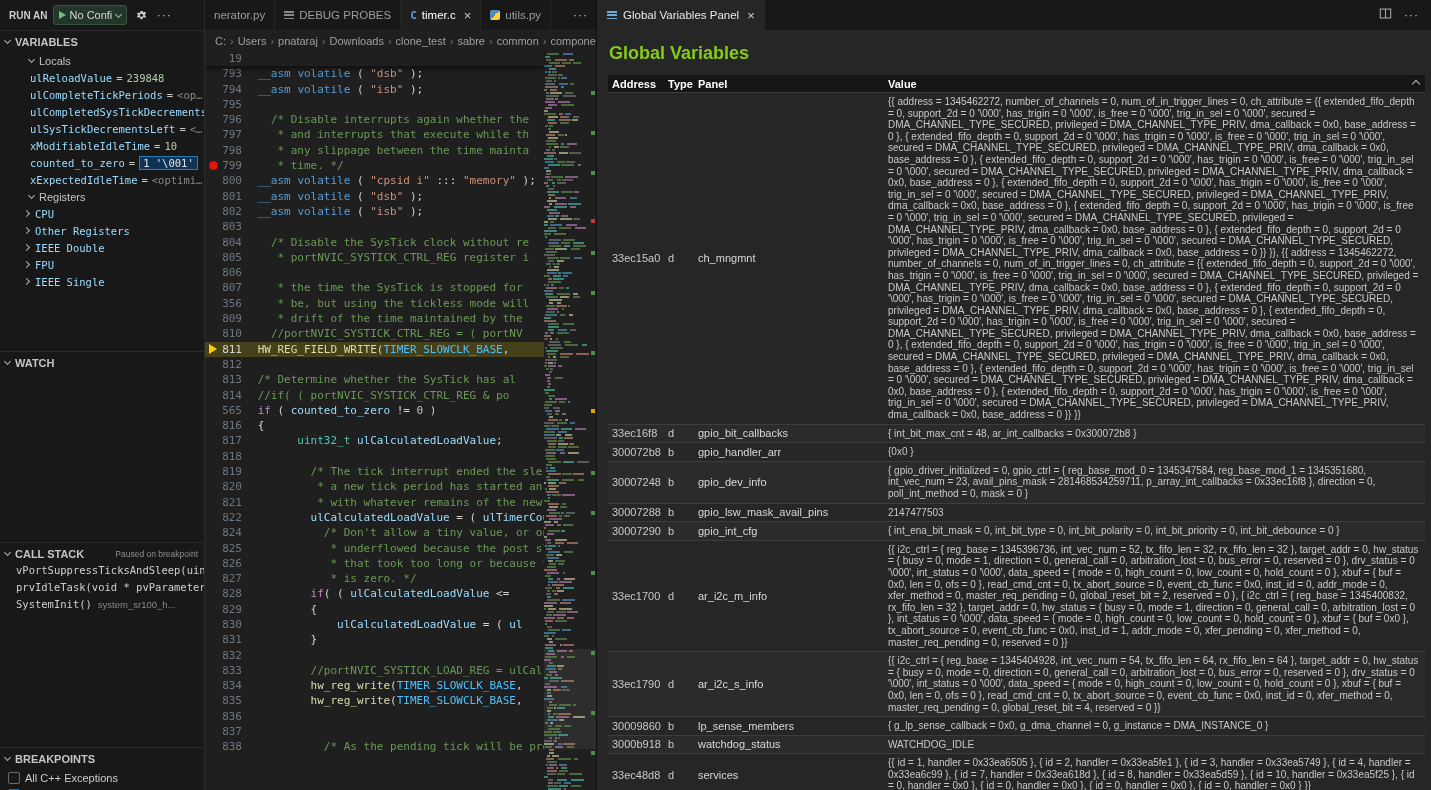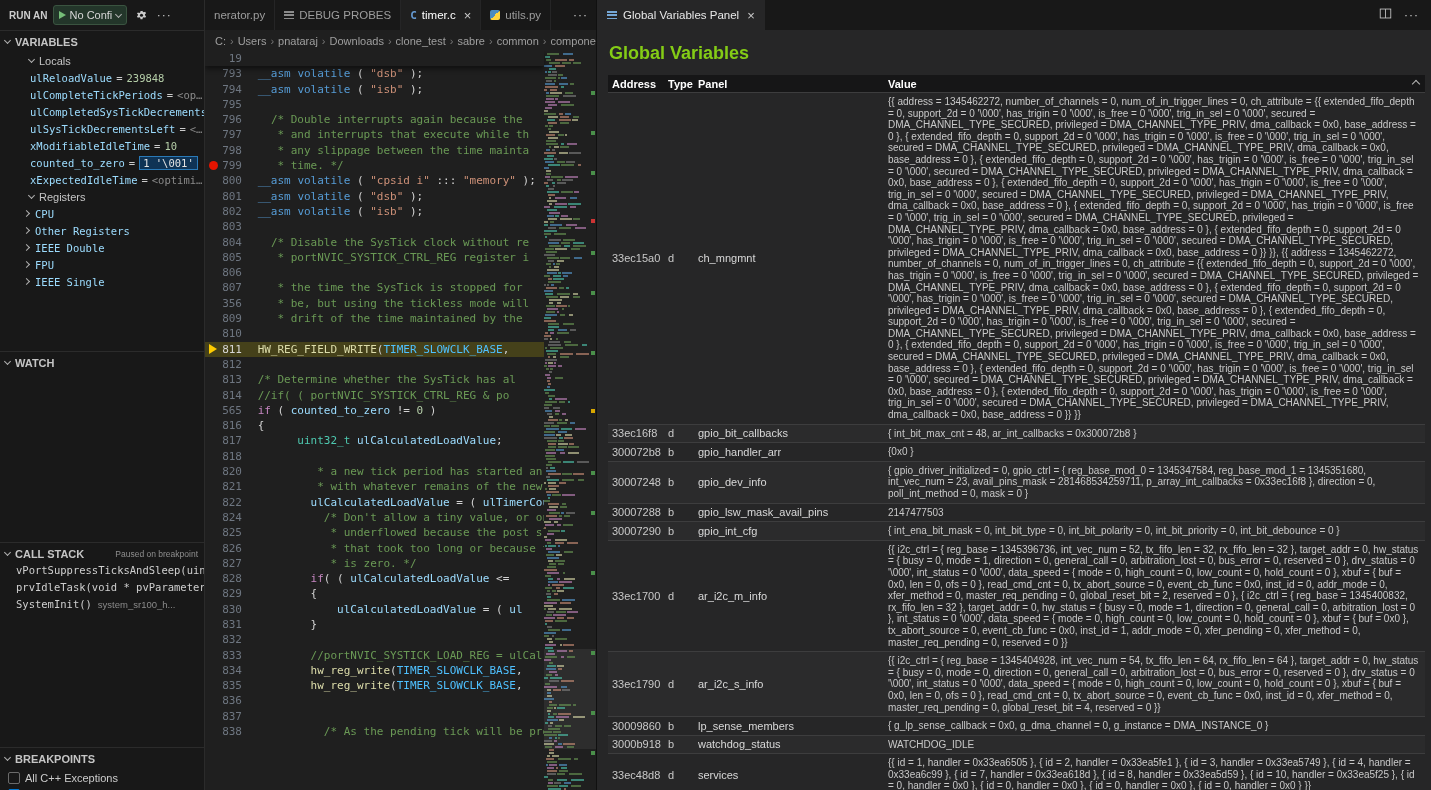--- a/index.html
+++ b/index.html
@@ -306,43 +306,44 @@
         <span>common</span>
         <span class="crumb-sep">›</span>
         <span>components</span>
       </div>
     <div class="code-wrap">
       <div class="code-lines" id="code-lines">
           <div class="code-line"><span class="gutter"><span class="gutter-margin"></span><span class="line-num">792</span></span><span class="code-text"><span class="tk-pl"> </span><span class="tk-kw">__asm</span><span class="tk-pl"> </span><span class="tk-kw">volatile</span><span class="tk-pl"> ( </span><span class="tk-str">"cpsid i"</span><span class="tk-pl"> ::: </span><span class="tk-str">"memory"</span><span class="tk-pl"> );</span></span></div>
           <div class="code-line"><span class="gutter"><span class="gutter-margin"></span><span class="line-num">793</span></span><span class="code-text"><span class="tk-pl"> </span><span class="tk-kw">__asm</span><span class="tk-pl"> </span><span class="tk-kw">volatile</span><span class="tk-pl"> ( </span><span class="tk-str">"dsb"</span><span class="tk-pl"> );</span></span></div>
           <div class="code-line"><span class="gutter"><span class="gutter-margin"></span><span class="line-num">794</span></span><span class="code-text"><span class="tk-pl"> </span><span class="tk-kw">__asm</span><span class="tk-pl"> </span><span class="tk-kw">volatile</span><span class="tk-pl"> ( </span><span class="tk-str">"isb"</span><span class="tk-pl"> );</span></span></div>
           <div class="code-line"><span class="gutter"><span class="gutter-margin"></span><span class="line-num">795</span></span><span class="code-text"><span class="tk-pl"></span></span></div>
-          <div class="code-line"><span class="gutter"><span class="gutter-margin"></span><span class="line-num">796</span></span><span class="code-text"><span class="tk-pl">   </span><span class="tk-cmt">/* Double interrupts again because the</span></span></div>
+          <div class="code-line"><span class="gutter"><span class="gutter-margin"></span><span class="line-num">796</span></span><span class="code-text"><span class="tk-pl">   </span><span class="tk-cmt">/* Disable interrupts again whether the</span></span></div>
           <div class="code-line"><span class="gutter"><span class="gutter-margin"></span><span class="line-num">797</span></span><span class="code-text"><span class="tk-pl">   </span><span class="tk-cmt"> * and interrupts that execute while th</span></span></div>
           <div class="code-line"><span class="gutter"><span class="gutter-margin"></span><span class="line-num">798</span></span><span class="code-text"><span class="tk-pl">   </span><span class="tk-cmt"> * any slippage between the time mainta</span></span></div>
           <div class="code-line"><span class="gutter"><span class="gutter-margin bp"></span><span class="line-num">799</span></span><span class="code-text"><span class="tk-pl">   </span><span class="tk-cmt"> * time. */</span></span></div>
           <div class="code-line"><span class="gutter"><span class="gutter-margin"></span><span class="line-num">800</span></span><span class="code-text"><span class="tk-pl"> </span><span class="tk-kw">__asm</span><span class="tk-pl"> </span><span class="tk-kw">volatile</span><span class="tk-pl"> ( </span><span class="tk-str">"cpsid i"</span><span class="tk-pl"> ::: </span><span class="tk-str">"memory"</span><span class="tk-pl"> );</span></span></div>
           <div class="code-line"><span class="gutter"><span class="gutter-margin"></span><span class="line-num">801</span></span><span class="code-text"><span class="tk-pl"> </span><span class="tk-kw">__asm</span><span class="tk-pl"> </span><span class="tk-kw">volatile</span><span class="tk-pl"> ( </span><span class="tk-str">"dsb"</span><span class="tk-pl"> );</span></span></div>
           <div class="code-line"><span class="gutter"><span class="gutter-margin"></span><span class="line-num">802</span></span><span class="code-text"><span class="tk-pl"> </span><span class="tk-kw">__asm</span><span class="tk-pl"> </span><span class="tk-kw">volatile</span><span class="tk-pl"> ( </span><span class="tk-str">"isb"</span><span class="tk-pl"> );</span></span></div>
           <div class="code-line"><span class="gutter"><span class="gutter-margin"></span><span class="line-num">803</span></span><span class="code-text"><span class="tk-pl"></span></span></div>
           <div class="code-line"><span class="gutter"><span class="gutter-margin"></span><span class="line-num">804</span></span><span class="code-text"><span class="tk-pl">   </span><span class="tk-cmt">/* Disable the SysTick clock without re</span></span></div>
           <div class="code-line"><span class="gutter"><span class="gutter-margin"></span><span class="line-num">805</span></span><span class="code-text"><span class="tk-pl">   </span><span class="tk-cmt"> * portNVIC_SYSTICK_CTRL_REG register i</span></span></div>
           <div class="code-line"><span class="gutter"><span class="gutter-margin"></span><span class="line-num">806</span></span></div>
           <div class="code-line"><span class="gutter"><span class="gutter-margin"></span><span class="line-num">807</span></span><span class="code-text"><span class="tk-pl">   </span><span class="tk-cmt"> * the time the SysTick is stopped for</span></span></div>
           <div class="code-line"><span class="gutter"><span class="gutter-margin"></span><span class="line-num">356</span></span><span class="code-text"><span class="tk-pl">   </span><span class="tk-cmt"> * be, but using the tickless mode will</span></span></div>
           <div class="code-line"><span class="gutter"><span class="gutter-margin"></span><span class="line-num">809</span></span><span class="code-text"><span class="tk-pl">   </span><span class="tk-cmt"> * drift of the time maintained by the</span></span></div>
-          <div class="code-line"><span class="gutter"><span class="gutter-margin"></span><span class="line-num">810</span></span></div>
+          <div class="code-line"><span class="gutter"><span class="gutter-margin"></span><span class="line-num">810</span></span><span class="code-text"><span class="tk-pl">   </span><span class="tk-cmt">//portNVIC_SYSTICK_CTRL_REG = ( portNV</span></span></div>
           <div class="code-line current"><span class="gutter"><span class="gutter-margin arrow"></span><span class="line-num">811</span></span><span class="code-text"><span class="tk-pl"> </span><span class="tk-fn">HW_REG_FIELD_WRITE</span><span class="tk-pl">(</span><span class="tk-const">TIMER_SLOWCLK_BASE</span><span class="tk-pl">, </span></span></div>
           <div class="code-line"><span class="gutter"><span class="gutter-margin"></span><span class="line-num">812</span></span><span class="code-text"><span class="tk-pl"></span></span></div>
           <div class="code-line"><span class="gutter"><span class="gutter-margin"></span><span class="line-num">813</span></span><span class="code-text"><span class="tk-pl"> </span><span class="tk-cmt">/* Determine whether the SysTick has al</span></span></div>
           <div class="code-line"><span class="gutter"><span class="gutter-margin"></span><span class="line-num">814</span></span><span class="code-text"><span class="tk-pl"> </span><span class="tk-cmt">//if( ( portNVIC_SYSTICK_CTRL_REG &amp; po</span></span></div>
           <div class="code-line"><span class="gutter"><span class="gutter-margin"></span><span class="line-num">565</span></span><span class="code-text"><span class="tk-pl"> </span><span class="tk-kw2">if</span><span class="tk-pl"> ( </span><span class="tk-var">counted_to_zero</span><span class="tk-pl"> != </span><span class="tk-num">0</span><span class="tk-pl"> )</span></span></div>
           <div class="code-line"><span class="gutter"><span class="gutter-margin"></span><span class="line-num">816</span></span><span class="code-text"><span class="tk-pl"> </span><span class="tk-pl">{</span></span></div>
           <div class="code-line"><span class="gutter"><span class="gutter-margin"></span><span class="line-num">817</span></span><span class="code-text"><span class="tk-pl">       </span><span class="tk-type">uint32_t</span><span class="tk-pl"> </span><span class="tk-var">ulCalculatedLoadValue</span><span class="tk-pl">;</span></span></div>
           <div class="code-line"><span class="gutter"><span class="gutter-margin"></span><span class="line-num">818</span></span><span class="code-text"><span class="tk-pl"></span></span></div>
+          <div class="code-line"><span class="gutter"><span class="gutter-margin"></span><span class="line-num">819</span></span><span class="code-text"><span class="tk-pl">         </span><span class="tk-cmt">/* The tick interrupt ended the sle</span></span></div>
           <div class="code-line"><span class="gutter"><span class="gutter-margin"></span><span class="line-num">820</span></span><span class="code-text"><span class="tk-pl">         </span><span class="tk-cmt"> * a new tick period has started an</span></span></div>
           <div class="code-line"><span class="gutter"><span class="gutter-margin"></span><span class="line-num">821</span></span><span class="code-text"><span class="tk-pl">         </span><span class="tk-cmt"> * with whatever remains of the new</span></span></div>
           <div class="code-line"><span class="gutter"><span class="gutter-margin"></span><span class="line-num">822</span></span><span class="code-text"><span class="tk-pl">         </span><span class="tk-var">ulCalculatedLoadValue</span><span class="tk-pl"> = ( </span><span class="tk-var">ulTimerCountsForOneTick</span></span></div>
           <div class="code-line"><span class="gutter"><span class="gutter-margin"></span><span class="line-num">824</span></span><span class="code-text"><span class="tk-pl">           </span><span class="tk-cmt">/* Don't allow a tiny value, or one</span></span></div>
           <div class="code-line"><span class="gutter"><span class="gutter-margin"></span><span class="line-num">825</span></span><span class="code-text"><span class="tk-pl">           </span><span class="tk-cmt"> * underflowed because the post sle</span></span></div>
           <div class="code-line"><span class="gutter"><span class="gutter-margin"></span><span class="line-num">826</span></span><span class="code-text"><span class="tk-pl">           </span><span class="tk-cmt"> * that took too long or because th</span></span></div>
           <div class="code-line"><span class="gutter"><span class="gutter-margin"></span><span class="line-num">827</span></span><span class="code-text"><span class="tk-pl">           </span><span class="tk-cmt"> * is zero. */</span></span></div>
           <div class="code-line"><span class="gutter"><span class="gutter-margin"></span><span class="line-num">828</span></span><span class="code-text"><span class="tk-pl">         </span><span class="tk-kw2">if</span><span class="tk-pl">( ( </span><span class="tk-var">ulCalculatedLoadValue</span><span class="tk-pl"> &lt;= </span></span></div>
           <div class="code-line"><span class="gutter"><span class="gutter-margin"></span><span class="line-num">829</span></span><span class="code-text"><span class="tk-pl">         </span><span class="tk-pl">{</span></span></div>
           <div class="code-line"><span class="gutter"><span class="gutter-margin"></span><span class="line-num">830</span></span><span class="code-text"><span class="tk-pl">             </span><span class="tk-var">ulCalculatedLoadValue</span><span class="tk-pl"> = ( </span><span class="tk-var">ul</span></span></div>

